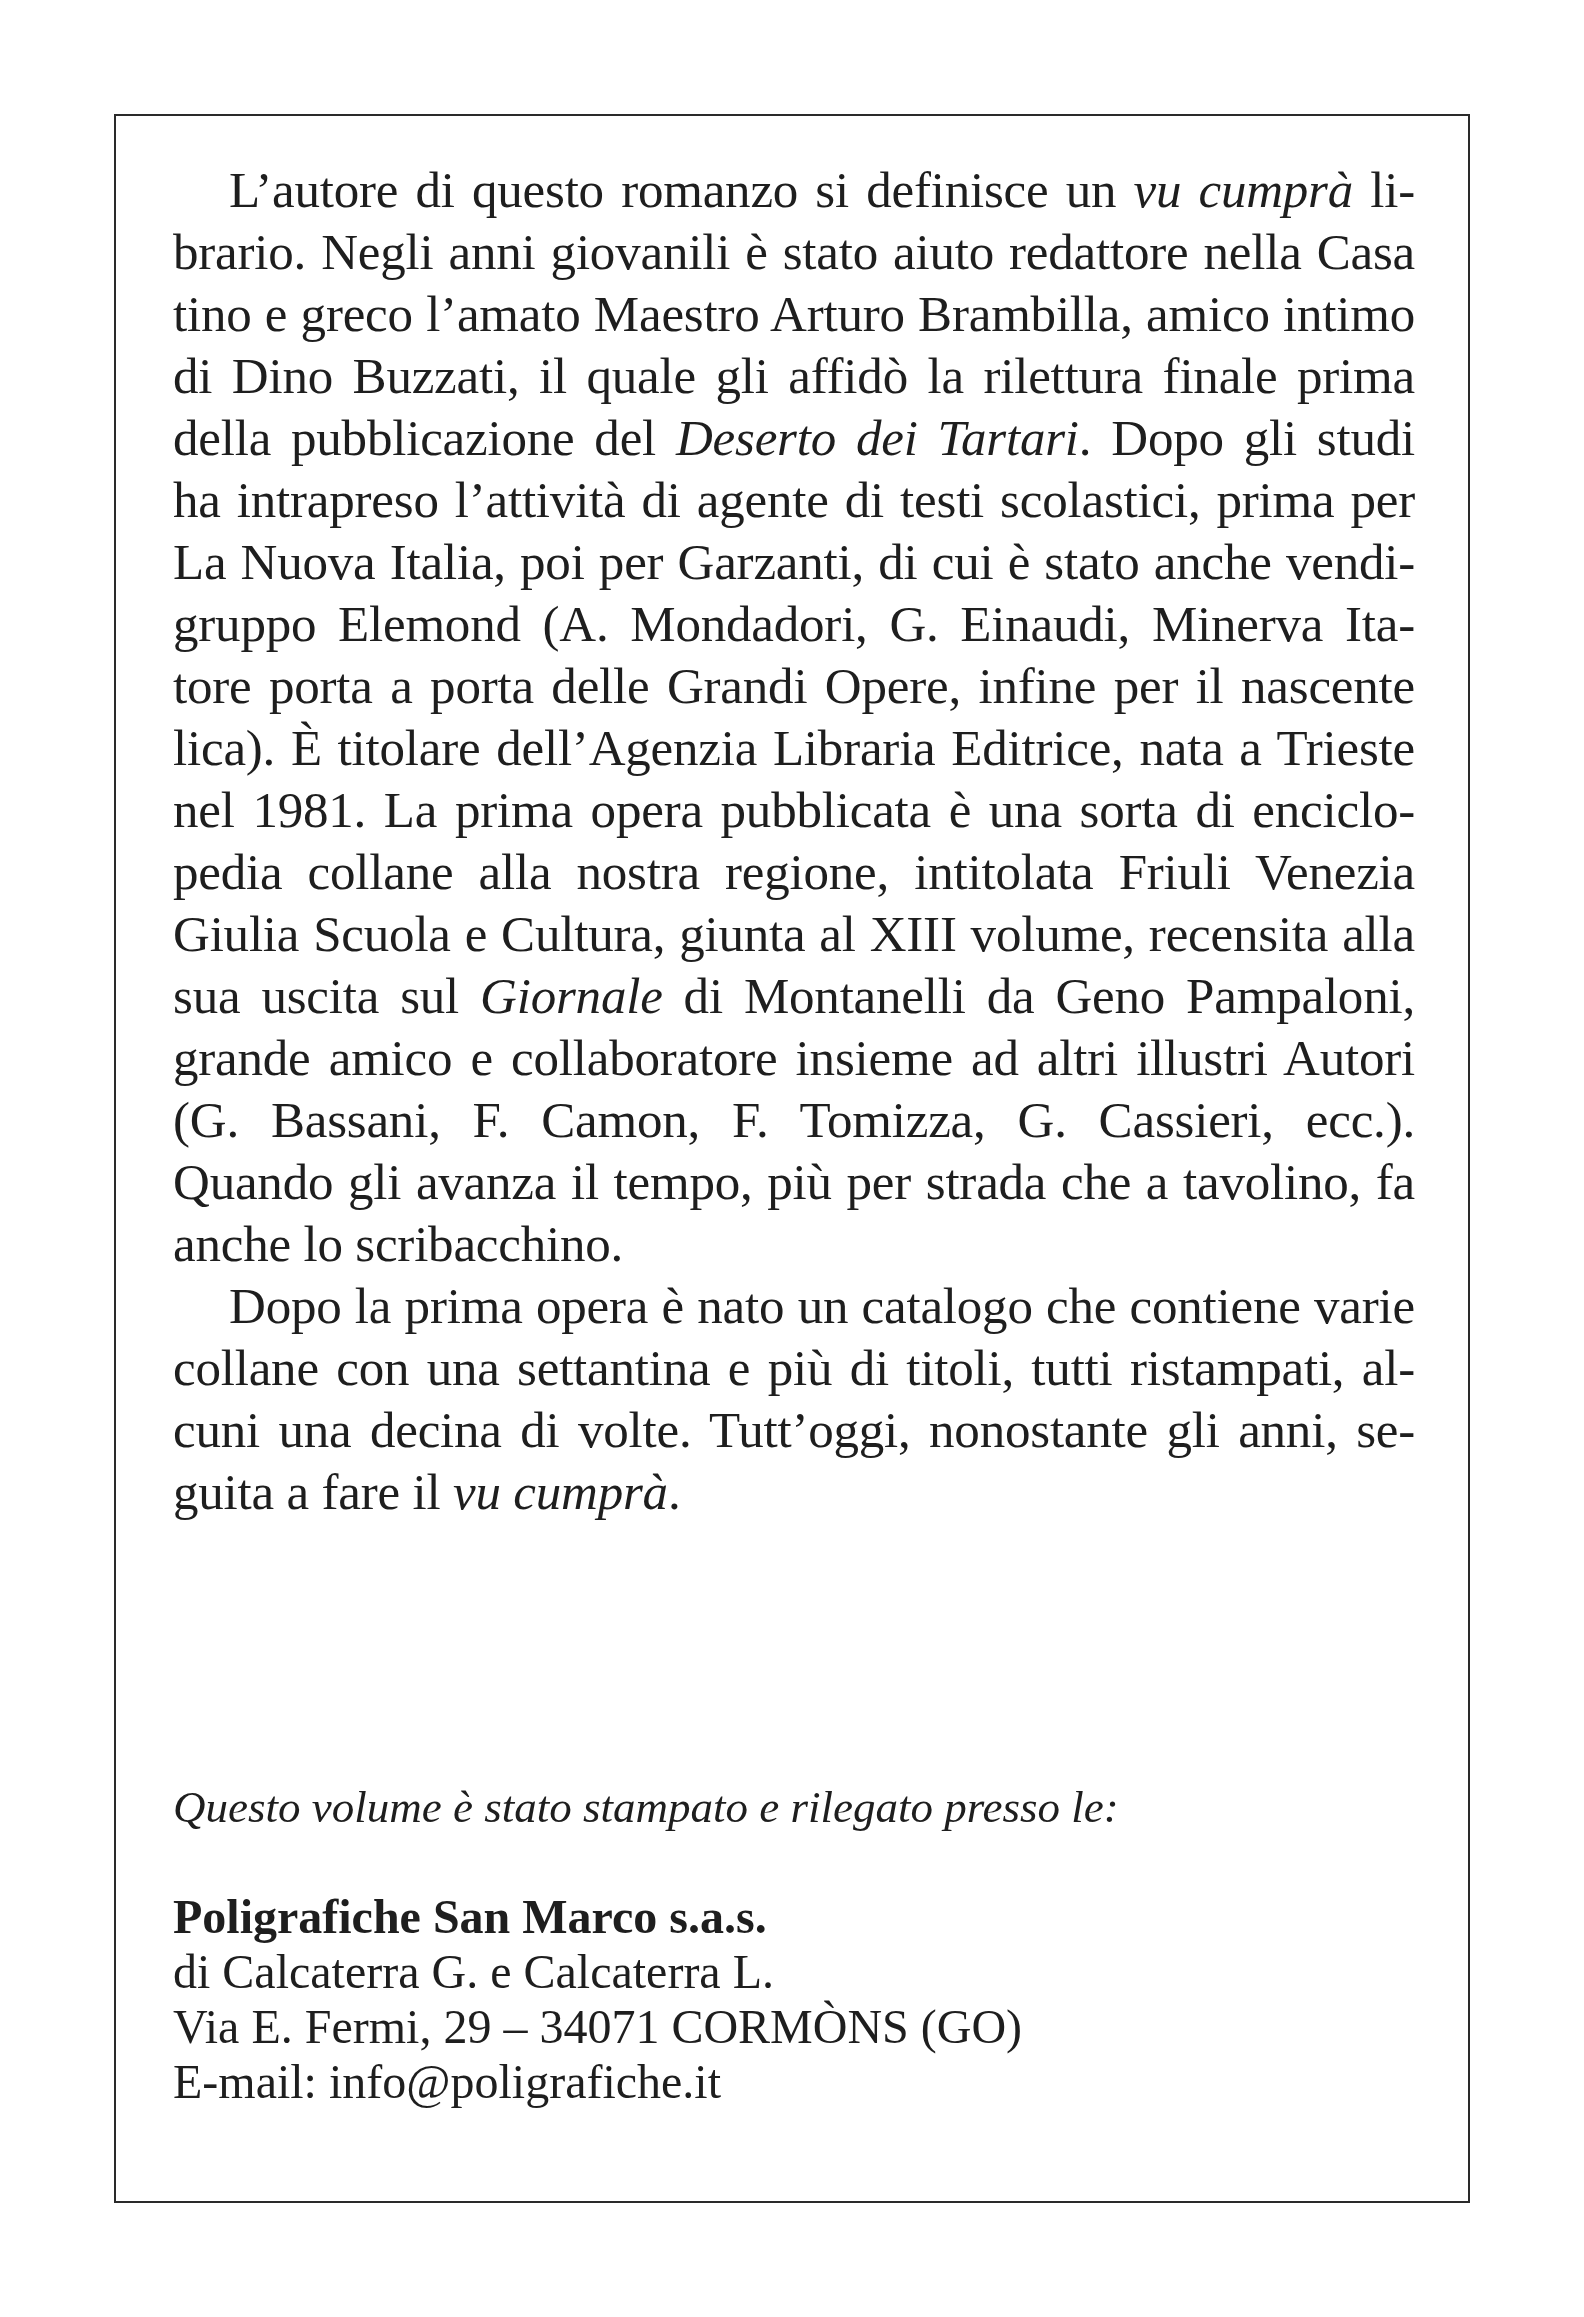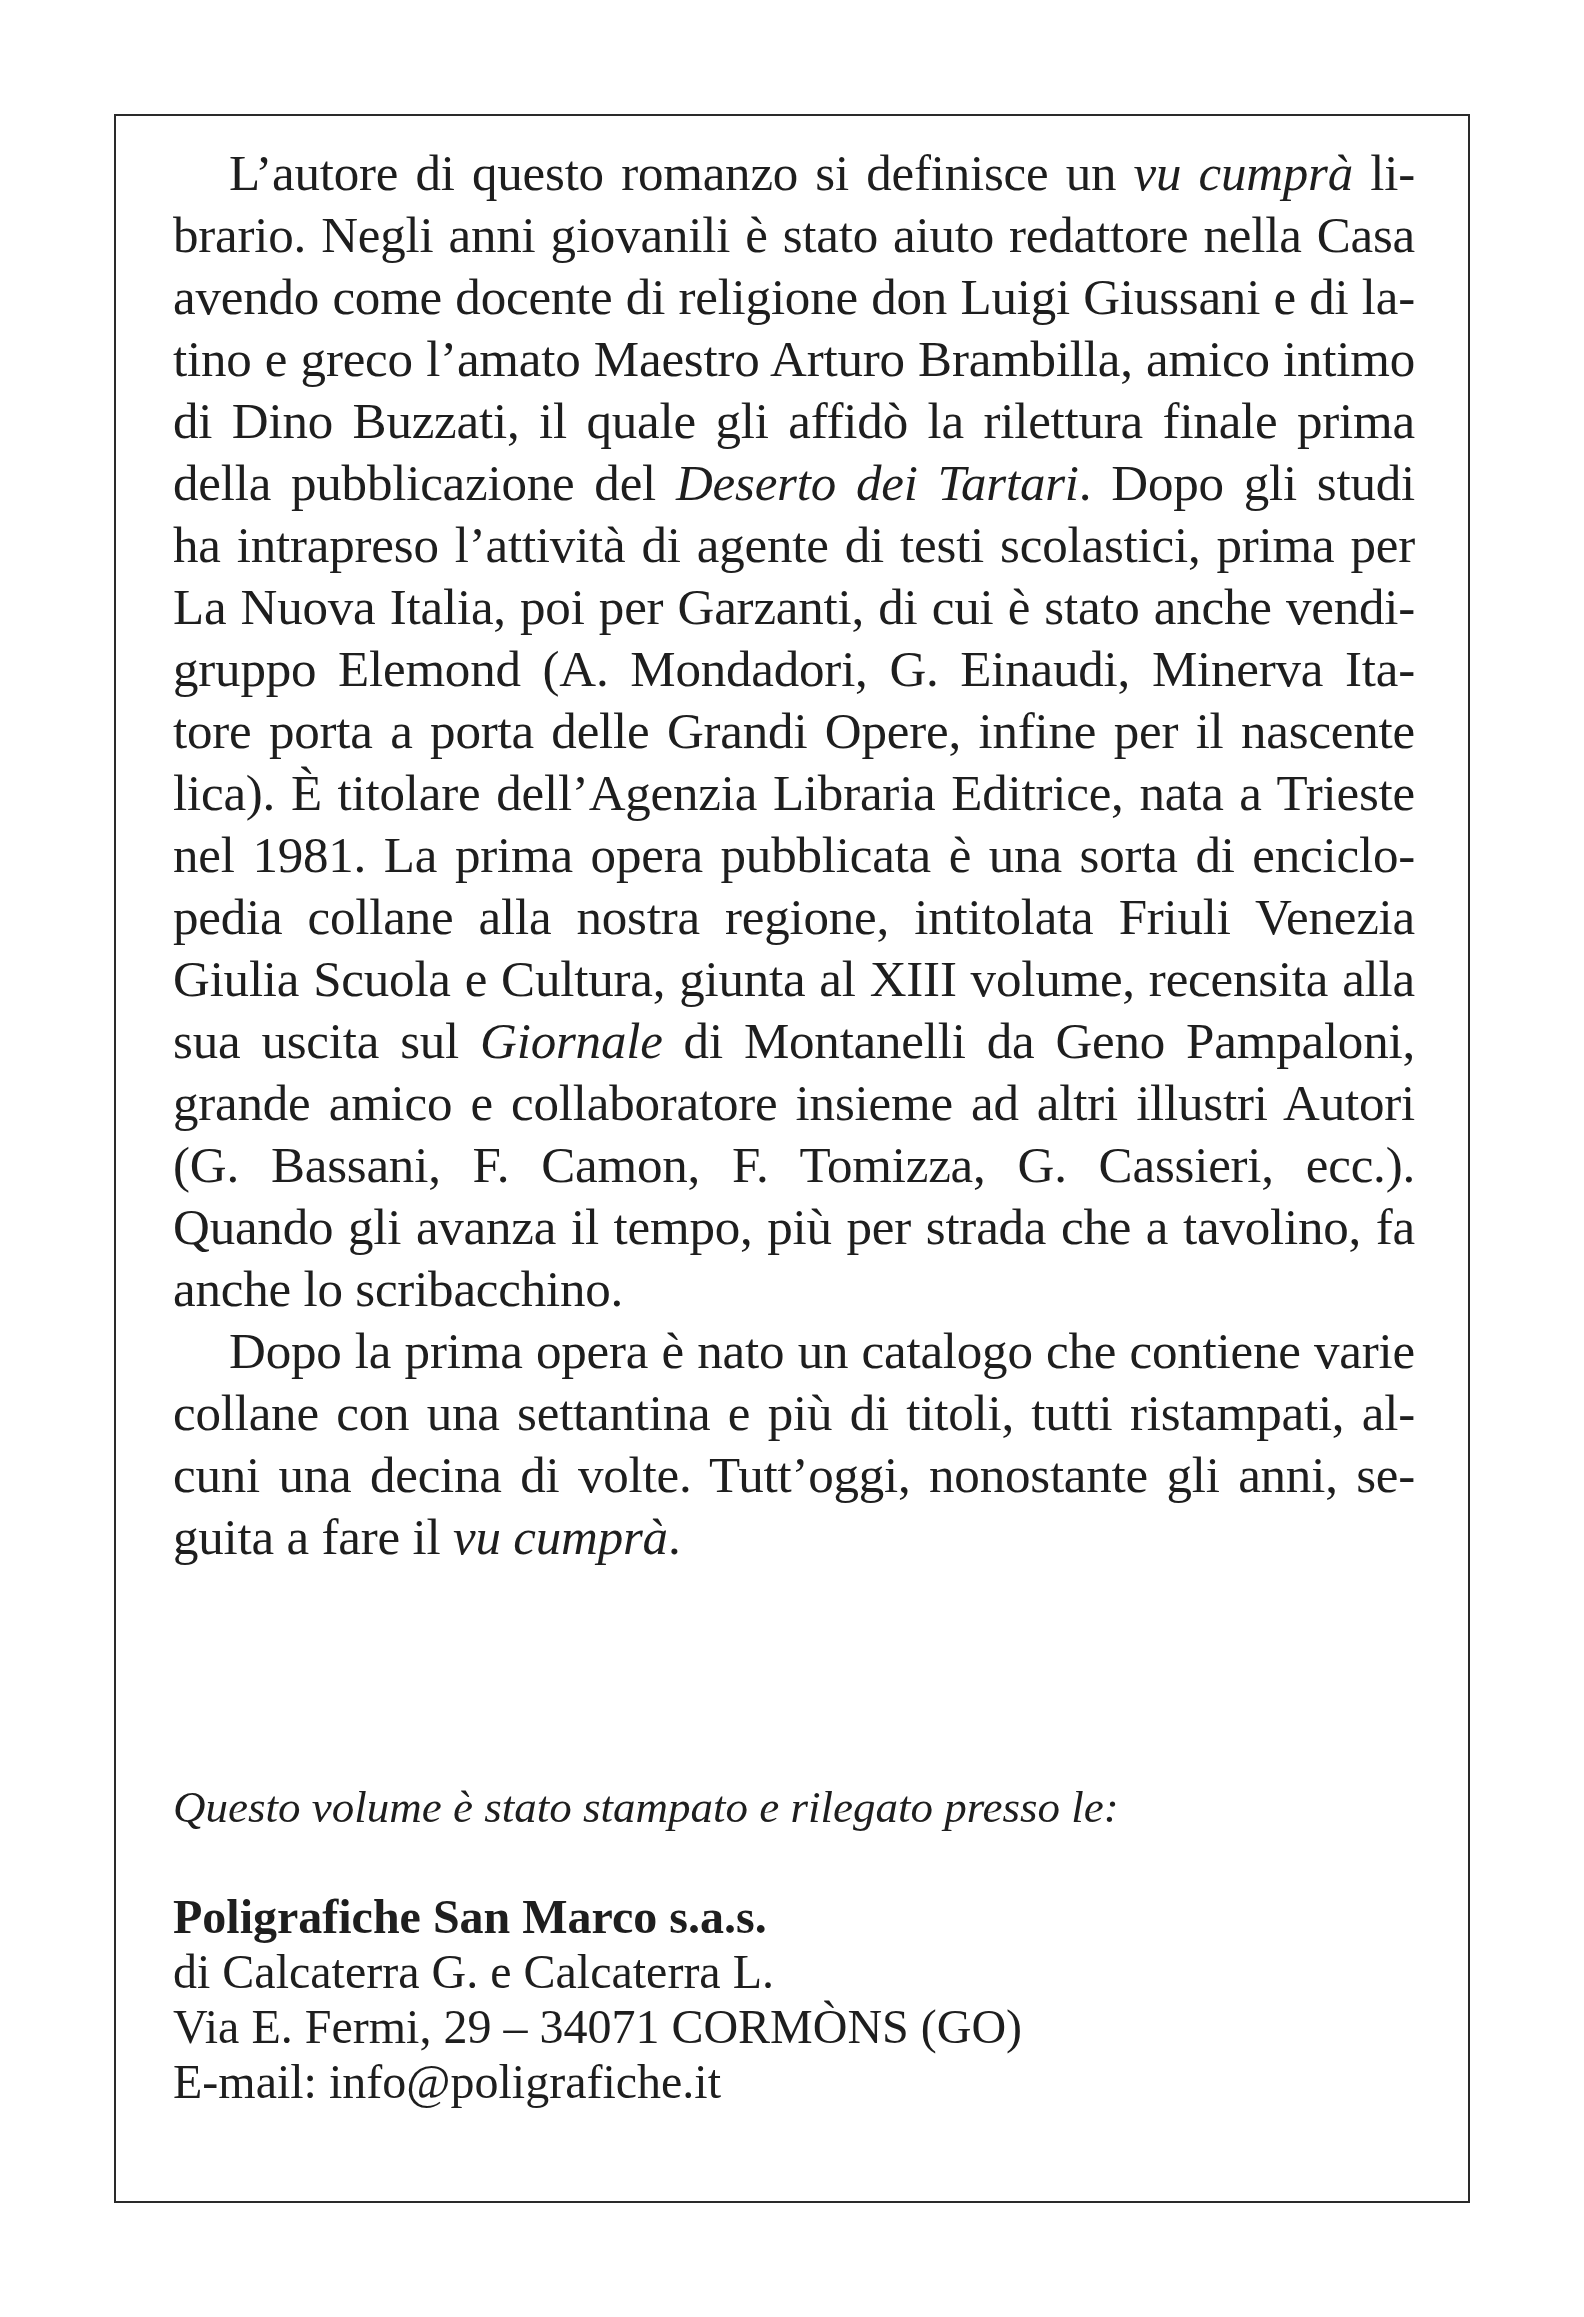--- a/index.html
+++ b/index.html
@@ -3,21 +3,21 @@
   <meta charset="utf-8">
   <style>
     html, body { margin: 0; padding: 0; background: #ffffff; }
     body { width: 1584px; height: 2318px; position: relative; overflow: hidden; }
     .page-frame {
       position: absolute; left: 114px; top: 114px;
       width: 1352px; height: 2085px;
       border: 2px solid #2a2a2a; box-sizing: content-box;
     }
     .body-text {
-      position: absolute; left: 173px; top: 142px; width: 1242px;
+      position: absolute; left: 173px; top: 159px; width: 1242px;
       font-family: "Liberation Serif", "DejaVu Serif", serif;
       font-size: 51px; line-height: 62px; color: #1e1e1e;
       letter-spacing: -0.2px;
     }
     .line {
       display: block; height: 62px; white-space: nowrap;
       text-align: justify; text-align-last: justify;
     }
     .line.last { text-align-last: left; }
     .line.indent { padding-left: 56px; }
@@ -34,21 +34,20 @@
   </style>
 </head>
 <body>
 
 <div class="page-frame"></div>
 
 <div class="body-text" id="body-text">
     <div>
       <span class="line indent"><span>L’autore di questo romanzo si definisce un </span><i>vu cumprà</i><span> li-</span></span>
       <span class="line"><span>brario. Negli anni giovanili è stato aiuto redattore nella Casa</span></span>
-      <span class="line" style="letter-spacing: -0.2px;"><span>avendo come docente di religione don Luigi Giussani e di la-</span></span>
       <span class="line" style="letter-spacing: -0.2px;"><span>tino e greco l’amato Maestro Arturo Brambilla, amico intimo</span></span>
       <span class="line"><span>di Dino Buzzati, il quale gli affidò la rilettura finale prima</span></span>
       <span class="line"><span>della pubblicazione del </span><i>Deserto dei Tartari</i><span>. Dopo gli studi</span></span>
       <span class="line"><span>ha intrapreso l’attività di agente di testi scolastici, prima per</span></span>
       <span class="line"><span>La Nuova Italia, poi per Garzanti, di cui è stato anche vendi-</span></span>
       <span class="line"><span>gruppo Elemond (A. Mondadori, G. Einaudi, Minerva Ita-</span></span>
       <span class="line"><span>tore porta a porta delle Grandi Opere, infine per il nascente</span></span>
       <span class="line"><span>lica). È titolare dell’Agenzia Libraria Editrice, nata a Trieste</span></span>
       <span class="line"><span>nel 1981. La prima opera pubblicata è una sorta di enciclo-</span></span>
       <span class="line"><span>pedia collane alla nostra regione, intitolata Friuli Venezia</span></span>

